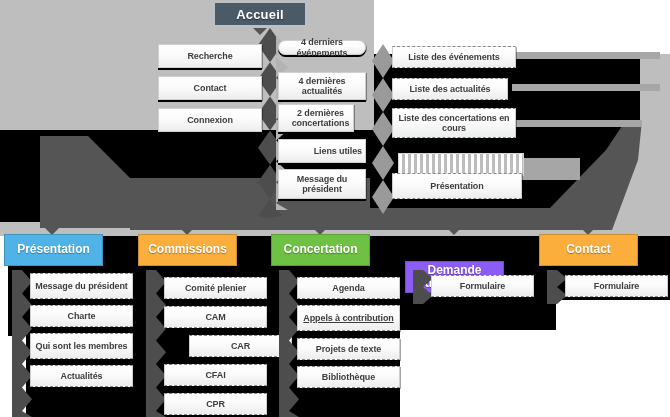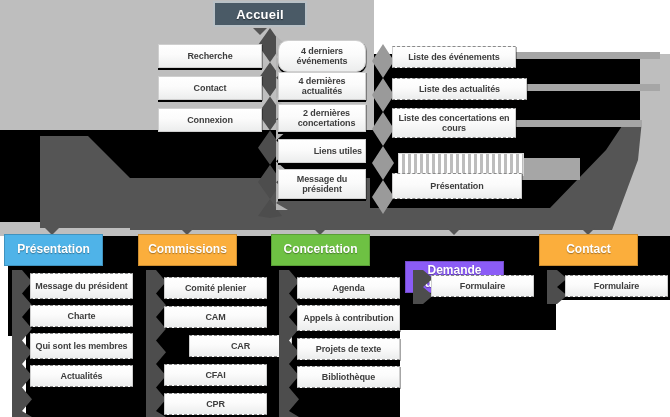--- a/index.html
+++ b/index.html
@@ -153,40 +153,40 @@
   <div class="node shadowline" style="left:158px;top:44px;width:104px;height:24px;">
     <span>Recherche</span>
   </div>
   <div class="node shadowline" style="left:158px;top:76px;width:104px;height:24px;">
     <span>Contact</span>
   </div>
   <div class="node shadowline" style="left:158px;top:108px;width:104px;height:24px;">
     <span>Connexion</span>
   </div>
 
-  <div class="node shadowline" style="left:278px;top:40px;width:88px;height:32px;border-radius:10px;">
+  <div class="node shadowline" style="left:278px;top:40px;width:88px;height:15px;border-radius:10px;">
     <span>4 derniers événements</span>
   </div>
   <div class="node shadowline" style="left:278px;top:72px;width:88px;height:28px;">
     <span>4 dernières actualités</span>
   </div>
-  <div class="node shadowline" style="left:278px;top:104px;width:88px;height:28px;padding-left:12px;">
+  <div class="node shadowline" style="left:278px;top:104px;width:76px;height:28px;padding-left:12px;">
     <span>2 dernières concertations</span>
   </div>
   <div class="node shadowline" style="left:278px;top:139px;width:88px;height:24px;justify-content:flex-end;">
     <span>Liens utiles</span>
   </div>
   <div class="node shadowline" style="left:278px;top:169px;width:88px;height:30px;">
     <span>Message du président</span>
   </div>
 
   <div class="node dashed" style="left:392px;top:46px;width:124px;height:22px;">
     <span>Liste des événements</span>
   </div>
-  <div class="node dashed" style="left:392px;top:78px;width:135px;height:22px;">
+  <div class="node dashed" style="left:392px;top:78px;width:116px;height:22px;">
     <span>Liste des actualités</span>
   </div>
   <div class="node dashed" style="left:392px;top:108px;width:124px;height:30px;">
     <span>Liste des concertations en cours</span>
   </div>
 
   <div class="stripes" style="left:398px;top:153px;width:124px;height:22px;"></div>
   <div class="node dashed" style="left:392px;top:173px;width:130px;height:26px;">
     <span>Présentation</span>
   </div>
@@ -234,21 +234,21 @@
 
   <div class="tab-notch" style="left:313px;top:228px;"></div>
   <div class="node-cat" style="left:271px;top:234px;width:99px;height:32px;background:#6ec143;">
     <span>Concertation</span>
   </div>
   <div class="chev" style="left:279px;top:270px;width:20px;height:147px;
               clip-path:polygon(50% 0,100% 8%,50% 16%,100% 24%,50% 32%,100% 40%,50% 48%,100% 56%,50% 64%,100% 72%,50% 80%,100% 88%,50% 96%,100% 100%,0 100%,0 0);"></div>
   <div class="node dashed" style="left:297px;top:277px;width:103px;height:22px;">
     <span>Agenda</span>
   </div>
-  <div class="node dashed" style="left:297px;top:305px;width:103px;height:26px;">
+  <div class="node dashed" style="left:297px;top:305px;width:103px;height:26px;text-decoration:underline;">
     <span>Appels à contribution</span>
   </div>
   <div class="node dashed" style="left:297px;top:338px;width:103px;height:22px;align-items:center;">
     <span>Projets de texte</span>
   </div>
   <div class="node dashed" style="left:297px;top:366px;width:103px;height:22px;">
     <span>Bibliothèque</span>
   </div>
 
   <div class="tab-notch" style="left:447px;top:228px;"></div>

